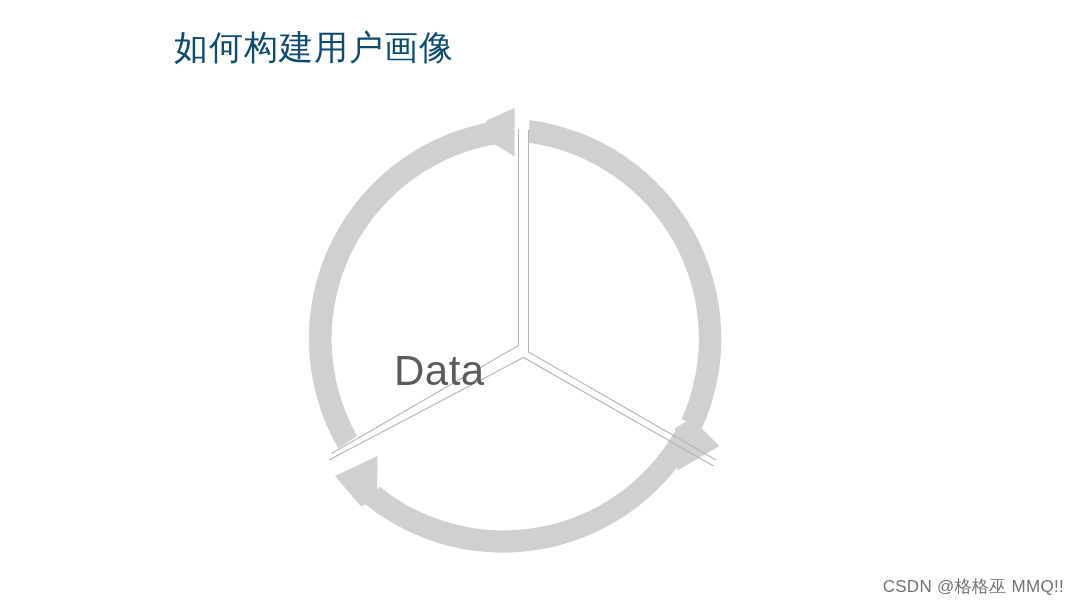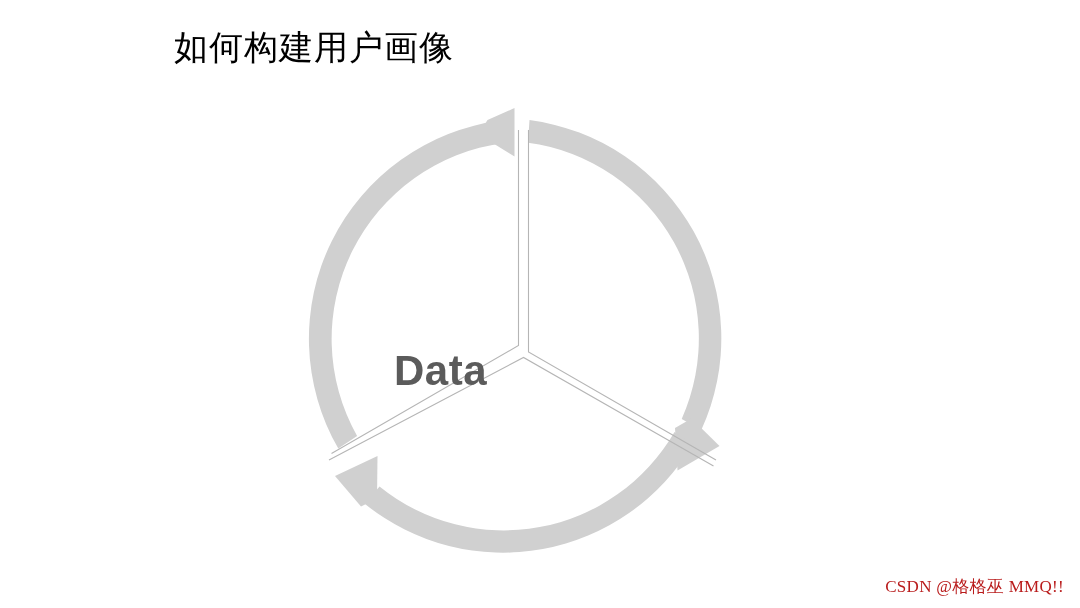--- a/index.html
+++ b/index.html
@@ -17,21 +17,21 @@
   }
 
   
   #slide-title {
     position: absolute;
     left: 174px;
     top: 24px;
     font-size: 34px;
     line-height: 46px;
     letter-spacing: 1px;
-    color: #000000;
+    color: #0c4a6e;
     font-weight: 400;
     white-space: nowrap;
   }
 
   
   #cycle-diagram {
     position: absolute;
     left: 282px;
     top: 100px;
     width: 480px;
@@ -42,39 +42,38 @@
     width: 480px;
     height: 480px;
   }
 
   
   .wedge-label {
     position: absolute;
     font-size: 42px;
     line-height: 42px;
     color: #5b5b5b;
-    font-weight: 700;
+    font-weight: 400;
     white-space: nowrap;
     letter-spacing: 0.5px;
   }
   #label-data   { left: 112px; top: 250px; }
   #label-insight{ left: 272px; top: 250px; }
   #label-action { left: 188px; top: 434px; }
 
   
   #watermark {
     position: absolute;
     right: 16px;
     bottom: 10px;
     font-size: 17px;
     line-height: 22px;
-    color: #b91c1c;
+    color: #737373;
     white-space: nowrap;
     letter-spacing: 0.3px;
-    font-family: Liberation Serif, serif;
   }
 </style>
 </head>
 <body>
 
 <div id="slide-title">如何构建用户画像</div>
 
 <div id="cycle-diagram">
 
   <svg viewBox="0 0 480 480" xmlns="http://www.w3.org/2000/svg">

